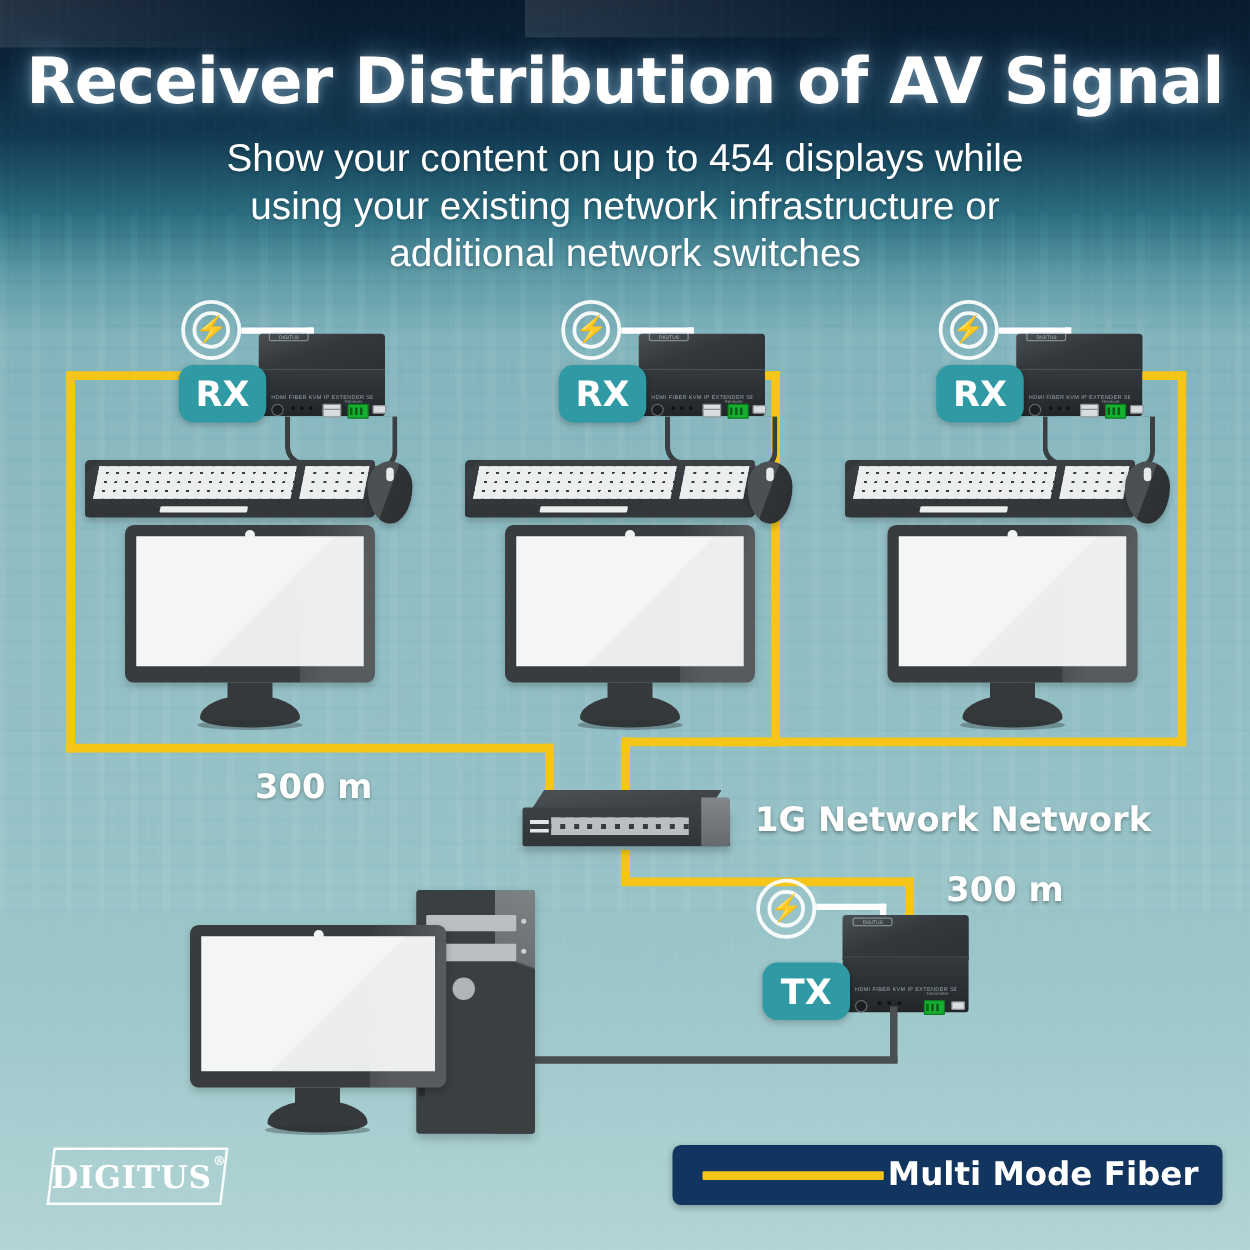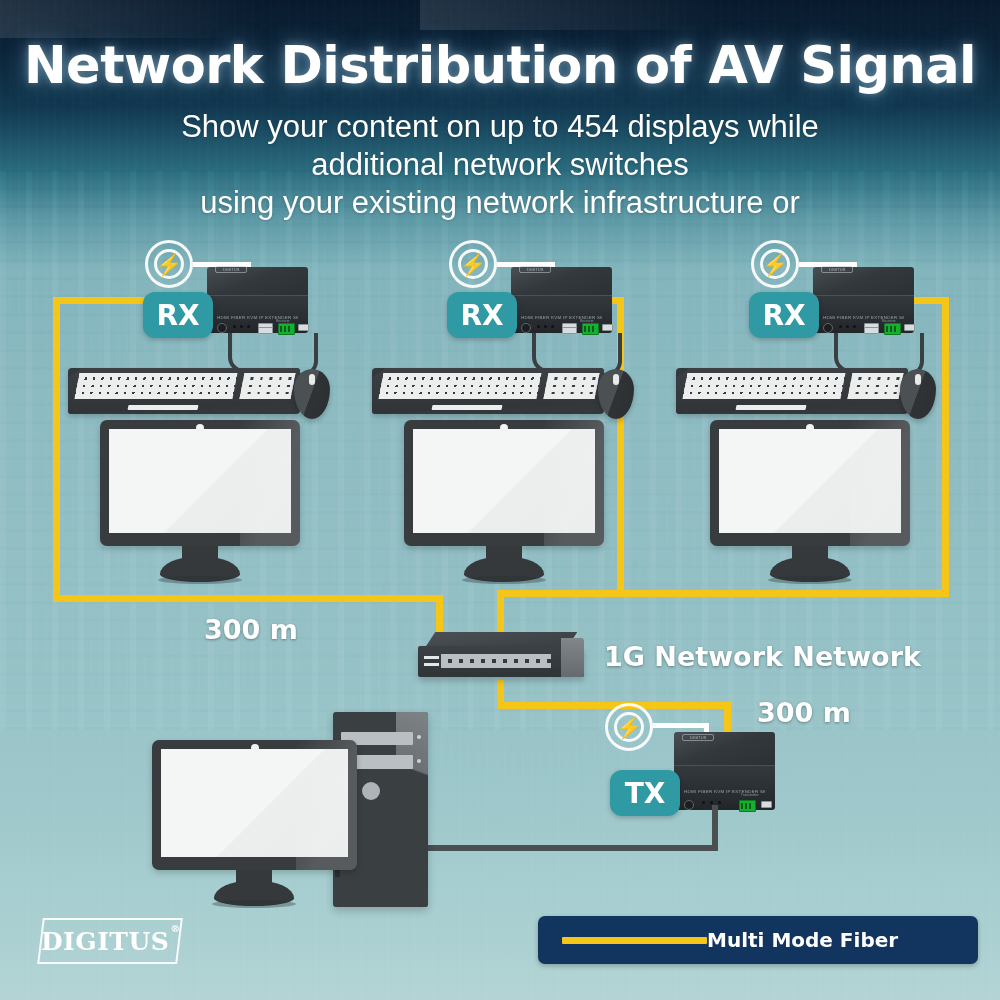--- a/index.html
+++ b/index.html
@@ -171,46 +171,46 @@
 
   
   .wlabel{position:absolute;color:#fff;font-family:"DejaVu Sans",sans-serif;font-weight:bold;
     text-shadow:0 1px 3px rgba(0,0,0,.35);white-space:nowrap;}
 
   
   .legend{position:absolute;left:538px;top:916px;width:440px;height:48px;
     background:#11355f;border-radius:7px;display:flex;align-items:center;
     box-shadow:0 2px 5px rgba(0,0,0,.25);}
   .legend .swatch{width:145px;height:7px;background:#f5c518;margin-left:24px;border-radius:1px;}
-  .legend .ltext{flex:1;color:#fff;font-family:"DejaVu Sans",sans-serif;
-    font-weight:bold;font-size:20px;padding-right:16px;}
+  .legend .ltext{flex:1;text-align:center;color:#fff;font-family:"DejaVu Sans",sans-serif;
+    font-weight:bold;font-size:26px;padding-right:16px;}
 
   .logo{position:absolute;left:40px;top:918px;width:136px;height:42px;
     border:2px solid rgba(255,255,255,.92);
     transform:skewX(-7deg);display:flex;align-items:center;justify-content:center;}
   .logo .lt{transform:skewX(7deg);color:#fff;font-family:"DejaVu Serif",serif;
     font-weight:bold;font-size:25px;letter-spacing:.5px;position:relative;}
   .logo .lt sup{font-size:10px;position:relative;top:-9px;left:1px;}
 </style>
 </head>
 <body>
 
 <div id="stage">
 
   <div class="bg-grad"></div>
   <div class="bg-tex"></div>
   <div class="bg-tex2"></div>
   <div class="bg-streak" style="left:0;top:0;width:260px;height:38px;"></div>
   <div class="bg-streak" style="left:420px;top:0;width:300px;height:30px;"></div>
 
-  <div class="title">Network Distribution of AV Signal</div>
+  <div class="title">Receiver Distribution of AV Signal</div>
   <div class="subtitle">
     <div>Show your content on up to 454 displays while</div>
+    <div>using your existing network infrastructure or</div>
     <div>additional network switches</div>
-    <div>using your existing network infrastructure or</div>
   </div>
 
   <div class="fiber v" style="left:53px;top:297px;height:305px;"></div>
   <div class="fiber h" style="left:53px;top:297px;width:110px;"></div>
   <div class="fiber h" style="left:53px;top:595px;width:390px;"></div>
   <div class="fiber v" style="left:436px;top:595px;height:55px;"></div>
 
   <div class="fiber v" style="left:617px;top:297px;height:300px;"></div>
   <div class="fiber h" style="left:545px;top:297px;width:79px;"></div>
   <div class="fiber h" style="left:497px;top:590px;width:127px;"></div>

